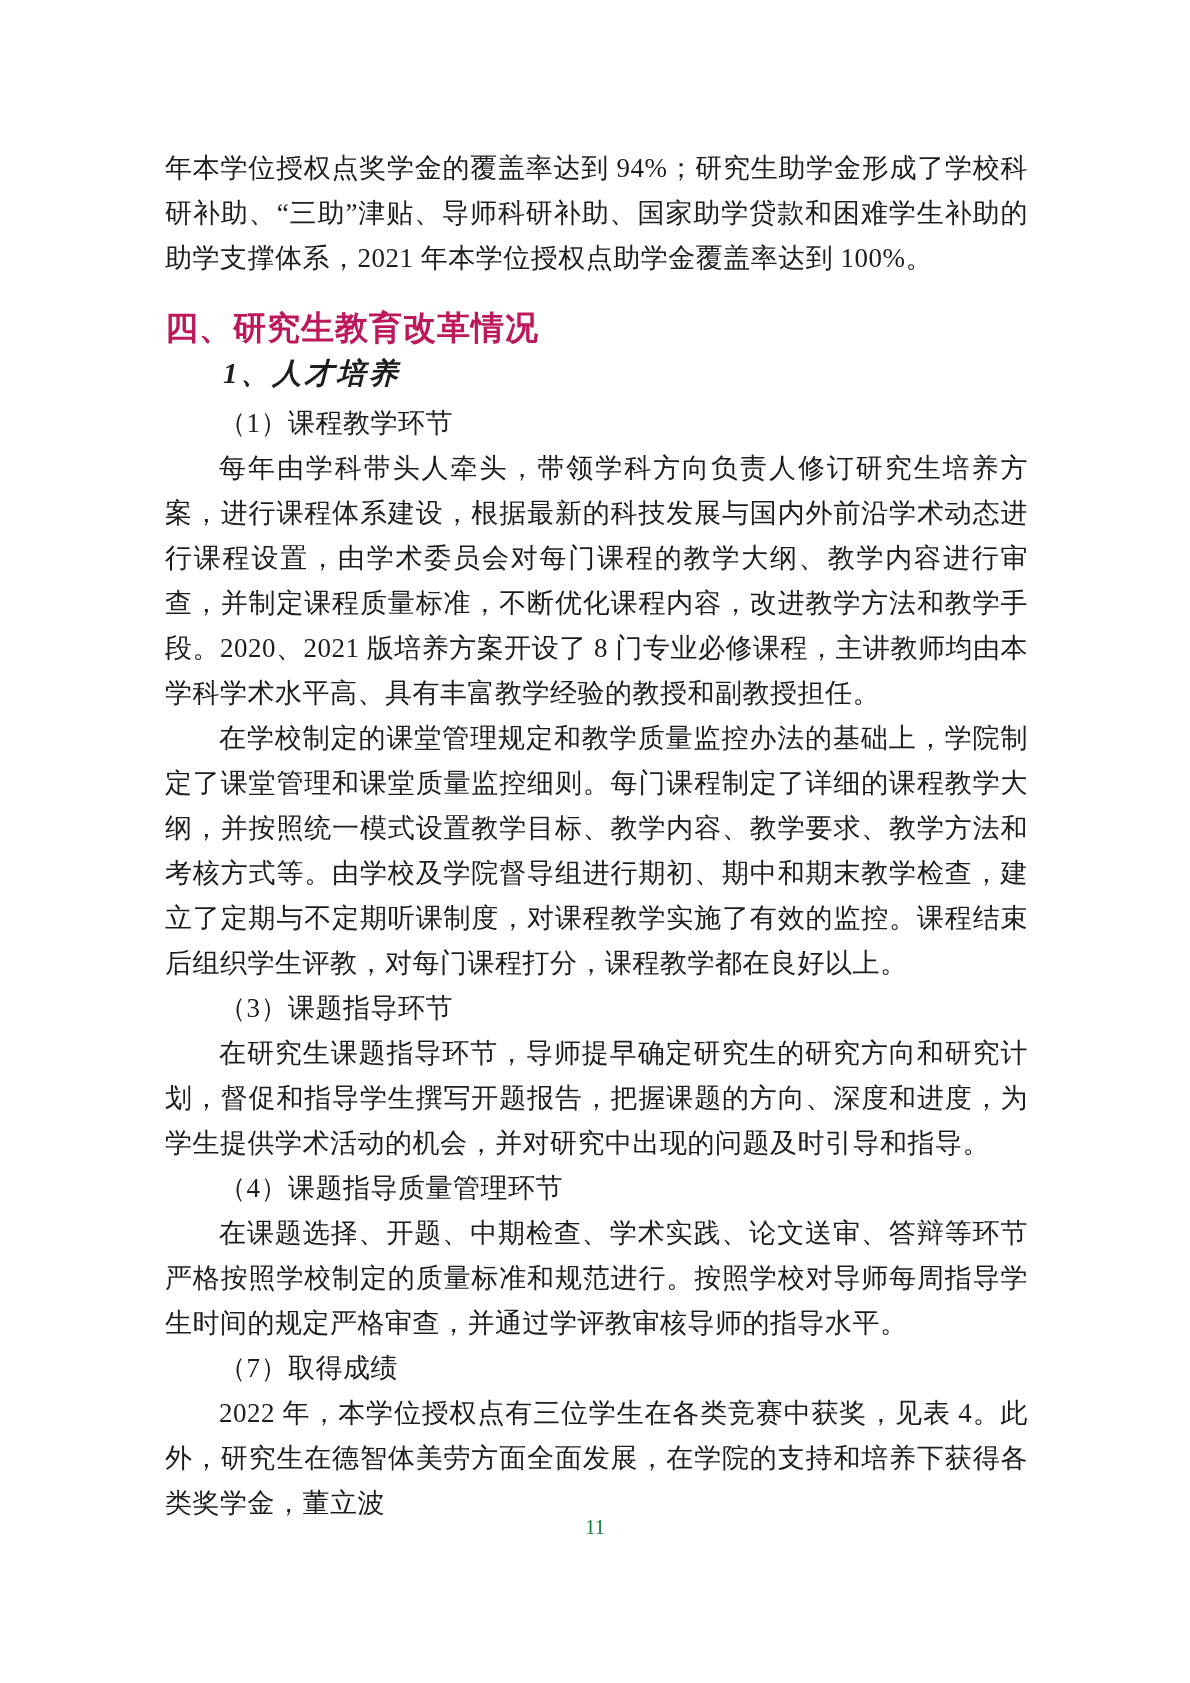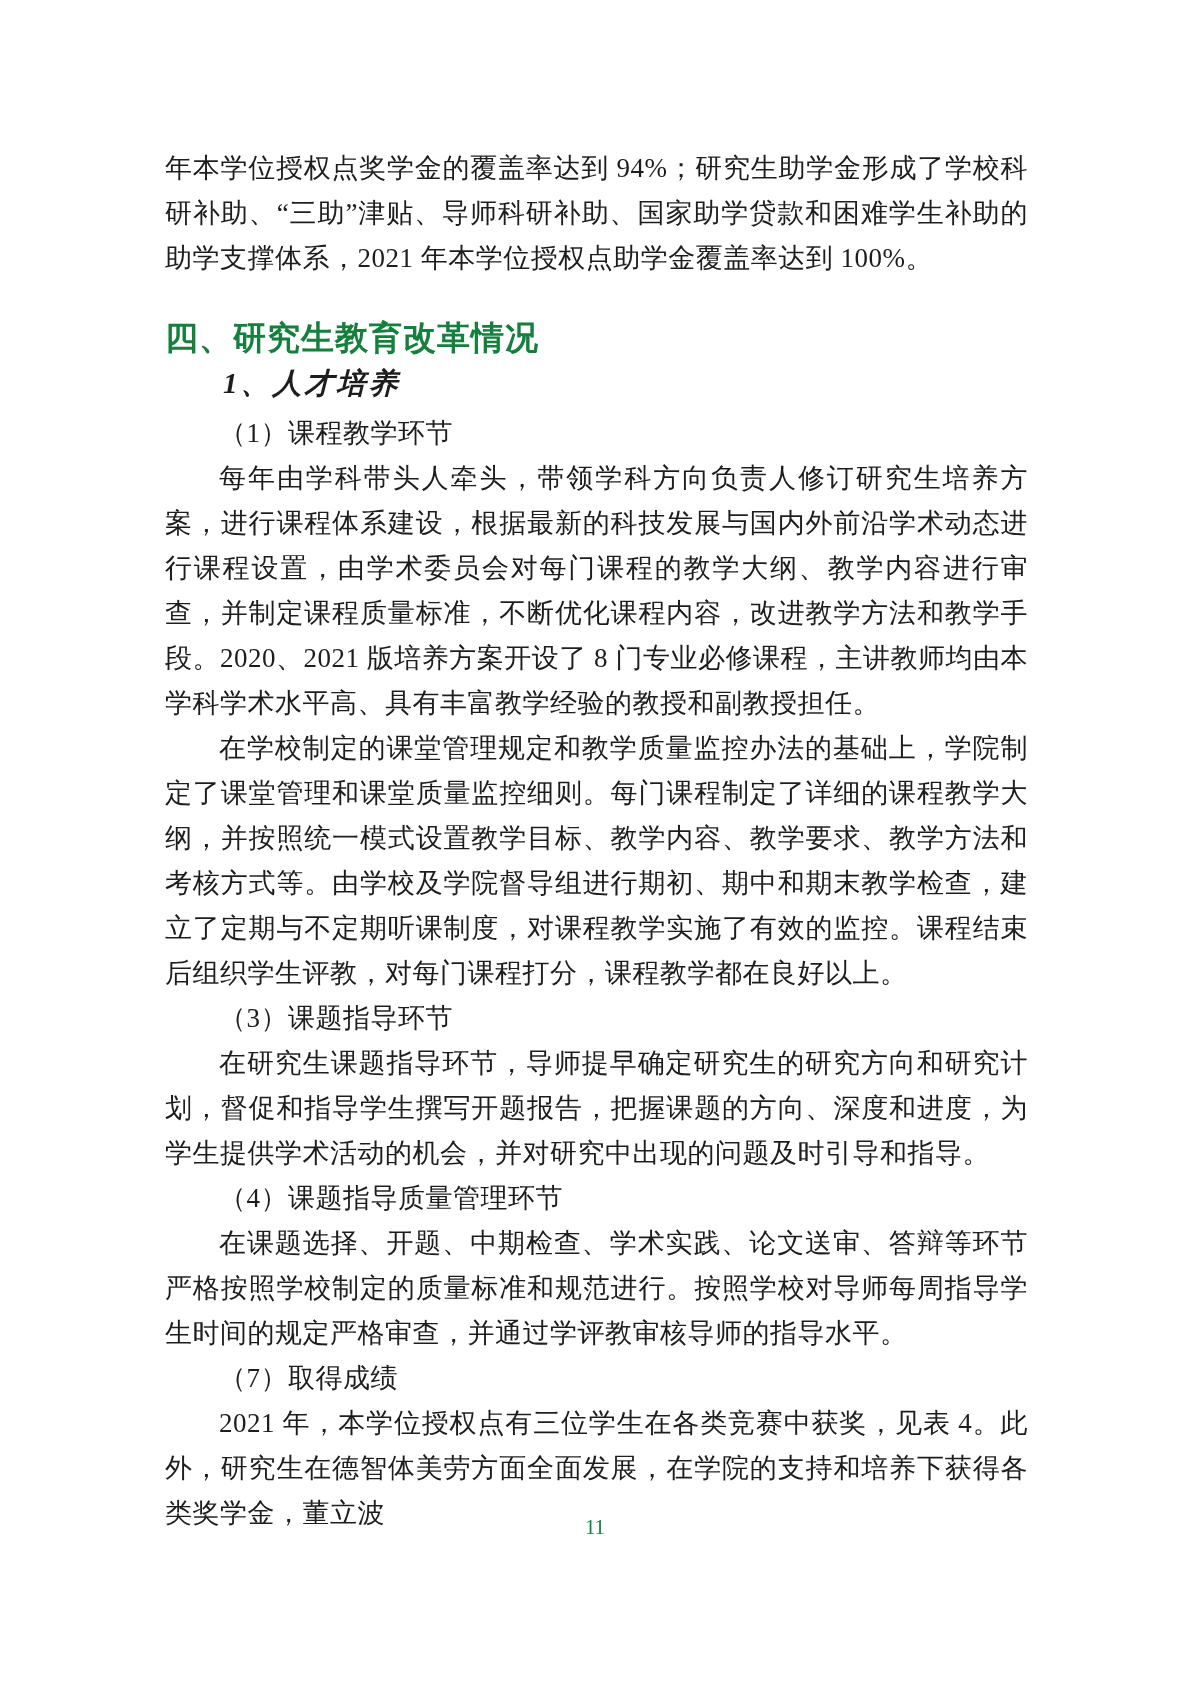--- a/index.html
+++ b/index.html
@@ -28,26 +28,26 @@
     font-size: 27px;
     line-height: 45px;
     text-align: justify;
     text-indent: 2em;
     letter-spacing: 0.5px;
   }
   .no-indent {
     text-indent: 0;
   }
   .section-heading {
-    margin: 34px 0 0 0;
+    margin: 24px 0 0 0;
     font-family: "Liberation Sans", "DejaVu Sans", sans-serif;
     font-weight: 700;
     font-size: 33px;
     line-height: 46px;
-    color: #15803d;
+    color: #be185d;
     text-indent: 0;
     letter-spacing: 1px;
   }
   .subsection-heading {
     margin: 0 0 6px 0;
     font-weight: 600;
     font-style: italic;
     font-size: 29px;
     line-height: 44px;
     text-indent: 2em;
@@ -86,18 +86,18 @@
     <p class="body">（3）课题指导环节</p>
 
     <p class="body">在研究生课题指导环节，导师提早确定研究生的研究方向和研究计划，督促和指导学生撰写开题报告，把握课题的方向、深度和进度，为学生提供学术活动的机会，并对研究中出现的问题及时引导和指导。</p>
 
     <p class="body">（4）课题指导质量管理环节</p>
 
     <p class="body">在课题选择、开题、中期检查、学术实践、论文送审、答辩等环节严格按照学校制定的质量标准和规范进行。按照学校对导师每周指导学生时间的规定严格审查，并通过学评教审核导师的指导水平。</p>
 
     <p class="body">（7）取得成绩</p>
 
-    <p class="body">2021 年，本学位授权点有三位学生在各类竞赛中获奖，见表 4。此外，研究生在德智体美劳方面全面发展，在学院的支持和培养下获得各类奖学金，董立波</p>
+    <p class="body">2022 年，本学位授权点有三位学生在各类竞赛中获奖，见表 4。此外，研究生在德智体美劳方面全面发展，在学院的支持和培养下获得各类奖学金，董立波</p>
 
   </div>
 
   <div class="page-number">11</div>
 </div>
 
 </body></html>

